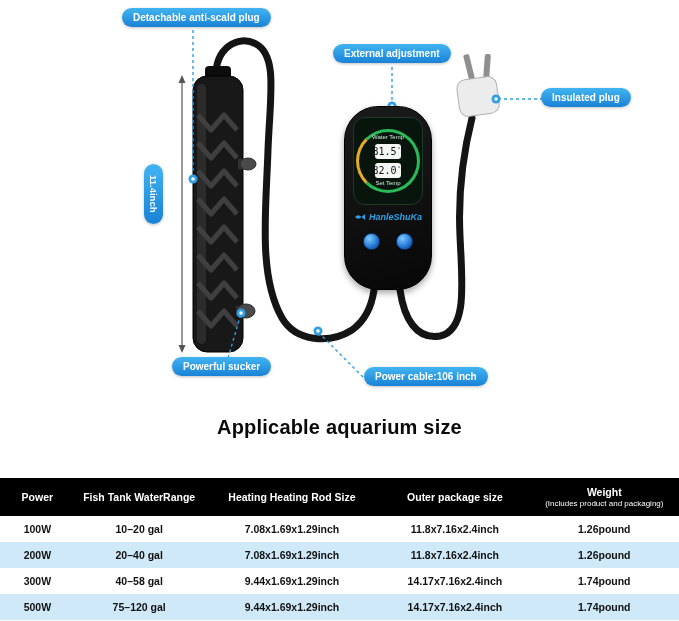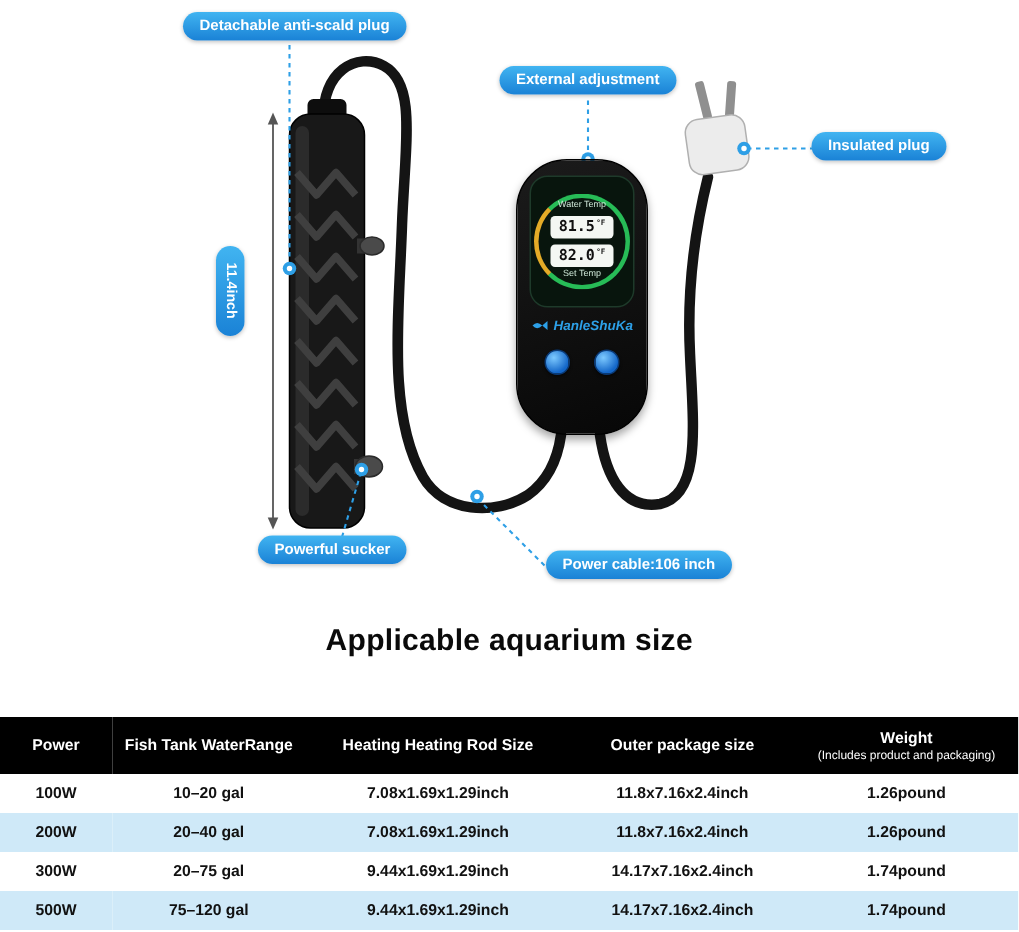--- a/index.html
+++ b/index.html
@@ -30,23 +30,23 @@
     position:relative;width:70px;height:88px;background:#08150d;
     border:1px solid #1e3a2a;border-radius:12px;box-sizing:border-box;
     display:flex;flex-direction:column;align-items:center;justify-content:center;
   }
   .lcd-ring{
     position:absolute;left:2px;top:11px;width:58px;height:58px;border-radius:50%;
     border:3px solid #29c55b;border-left-color:#f0b429;opacity:.95;
   }
   .lcd-label{position:relative;font-size:6px;color:#cfe8d8;line-height:1.3;}
   .temp-box{
-    position:relative;width:42px;height:15px;margin:2px 0;background:#f4f7f3;
+    position:relative;width:26px;height:15px;margin:2px 0;background:#f4f7f3;
     border-radius:3px;color:#101010;display:flex;align-items:center;justify-content:center;
-    font-family:"DejaVu Sans Mono",monospace;font-weight:bold;font-size:10px;
+    font-family:"DejaVu Sans Mono",monospace;font-weight:normal;font-size:10px;
   }
   .temp-unit{font-size:5px;margin-left:1px;align-self:flex-start;margin-top:2px;}
   .brand{
     margin-top:7px;display:flex;align-items:center;gap:3px;
     color:#2da0e8;font-style:italic;font-weight:bold;font-size:9px;
   }
   .btn-row{margin-top:11px;display:flex;gap:16px;}
   .ctl-btn{
     width:15px;height:15px;border-radius:50%;
     background:radial-gradient(circle at 35% 30%,#7cc9ff,#1366c8 70%);
@@ -225,21 +225,21 @@
       </tr>
       <tr>
         <td>200W</td>
         <td>20–40 gal</td>
         <td>7.08x1.69x1.29inch</td>
         <td>11.8x7.16x2.4inch</td>
         <td>1.26pound</td>
       </tr>
       <tr>
         <td>300W</td>
-        <td>20–75 gal</td>
+        <td>40–58 gal</td>
         <td>9.44x1.69x1.29inch</td>
         <td>14.17x7.16x2.4inch</td>
         <td>1.74pound</td>
       </tr>
       <tr>
         <td>500W</td>
         <td>75–120 gal</td>
         <td>9.44x1.69x1.29inch</td>
         <td>14.17x7.16x2.4inch</td>
         <td>1.74pound</td>

